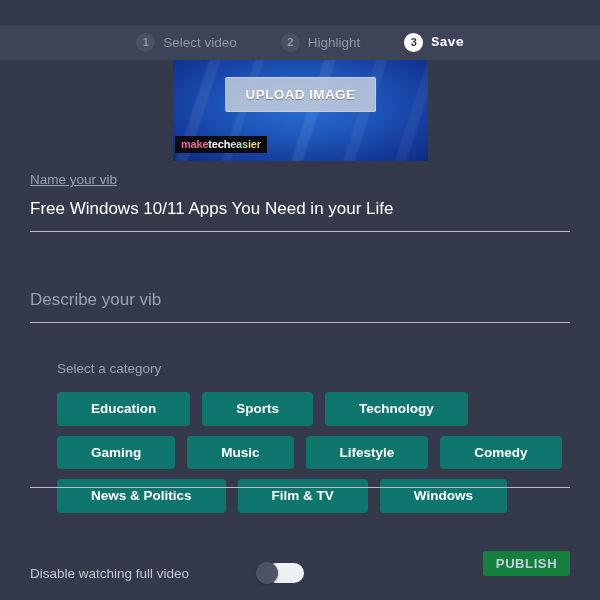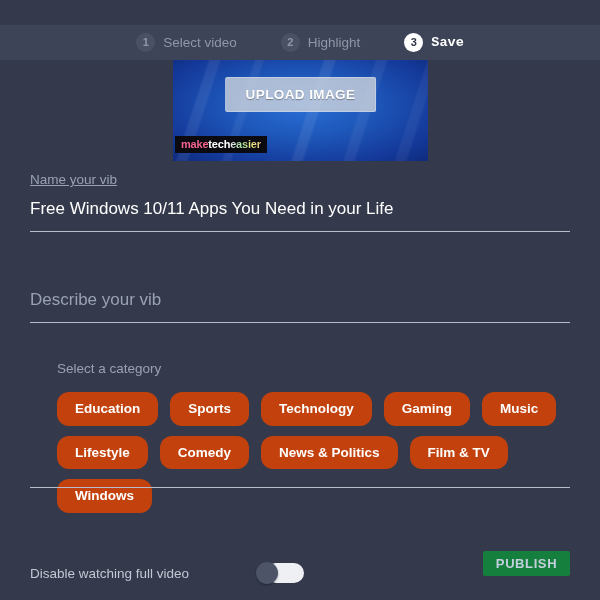--- a/index.html
+++ b/index.html
@@ -186,26 +186,26 @@
     color: #9aa1b3;
     font-size: 13.5px;
     margin-bottom: 16px;
   }
   .chips {
     display: flex;
     flex-wrap: wrap;
     gap: 10px 12px;
   }
   .chip {
-    background: #c2410c;
+    background: #0f766e;
     color: #ffffff;
     font-size: 13.5px;
     font-weight: bold;
-    padding: 10px 18px;
-    border-radius: 12px;
+    padding: 10px 34px;
+    border-radius: 4px;
     cursor: pointer;
     user-select: none;
     white-space: nowrap;
     line-height: 1;
   }
 
   
   .divider {
     position: absolute;
     left: 30px;

